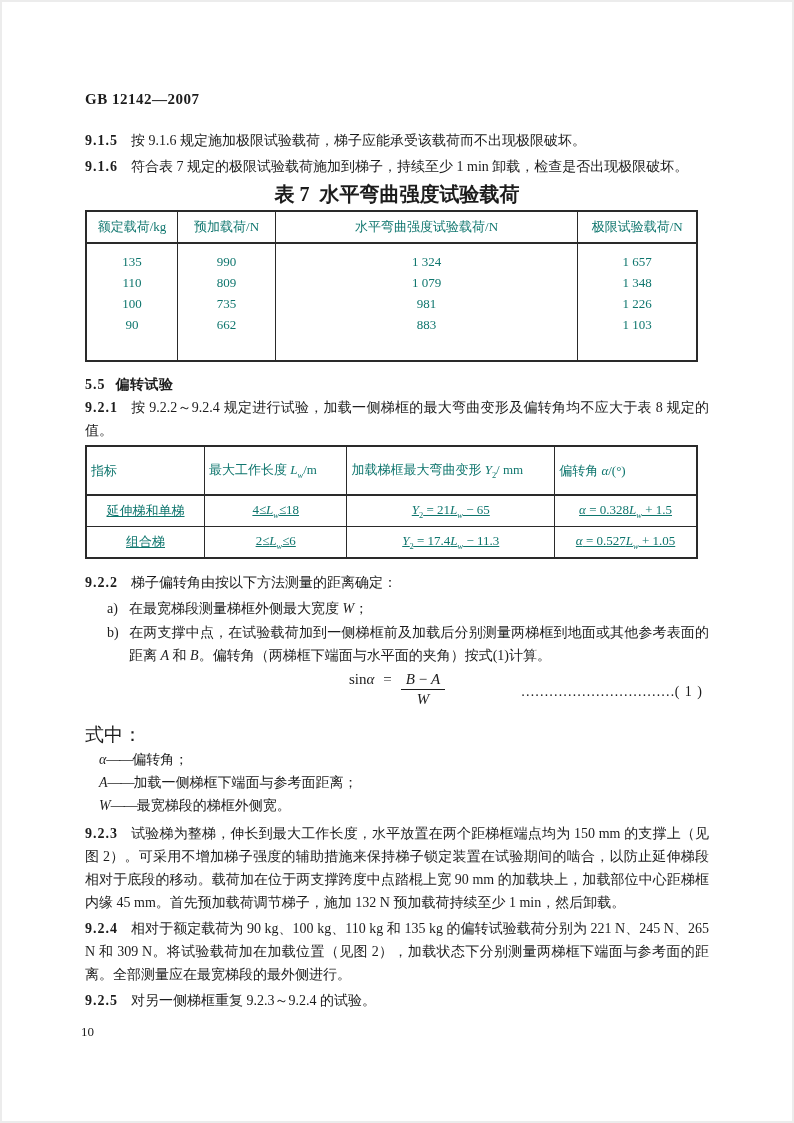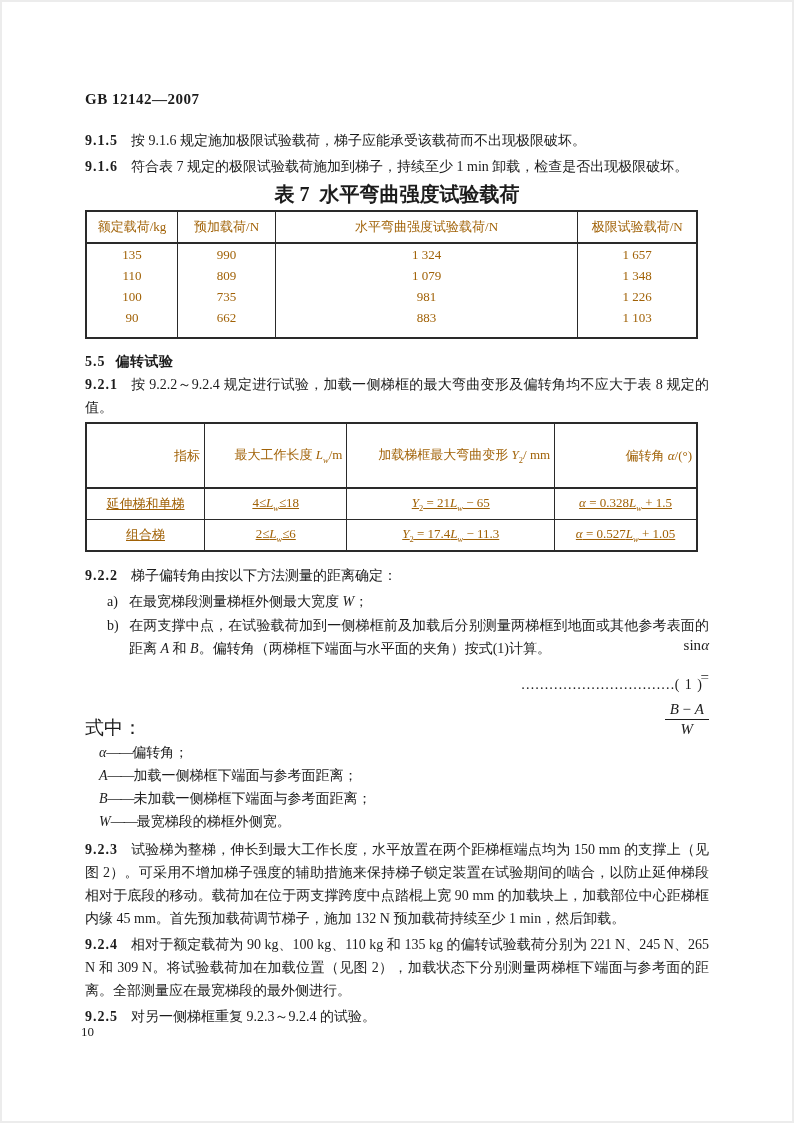--- a/index.html
+++ b/index.html
@@ -19,43 +19,43 @@
     font-size:14px;line-height:23px;text-align:justify;margin:0 0 3px 0;
   }
   .clause-num{font-weight:bold;letter-spacing:1px;margin-right:13px;white-space:pre;}
   .sec-head{font-size:14px;font-weight:bold;line-height:23px;margin:11px 0 0 0;letter-spacing:0.5px;}
   .sec-head .clause-num{margin-right:10px;}
   .tbl-caption{
     text-align:center;font-size:20px;font-weight:bold;line-height:18px;
     margin:7px 0 7px 0;white-space:pre;
   }
   table{border-collapse:collapse;width:613px;table-layout:fixed;
-        font-size:13px;color:#a16207;}
+        font-size:13px;color:#0f766e;}
   table{border:2px solid #2a2a2a;}
   th{font-weight:normal;}
   
   .t7 th{border:1px solid #2a2a2a;border-bottom:2px solid #2a2a2a;height:30px;padding:0 4px;text-align:center;}
   .t7 td{border-left:1px solid #2a2a2a;border-right:1px solid #2a2a2a;border-top:none;border-bottom:none;
          height:21px;text-align:center;padding:0;line-height:21px;white-space:pre;}
-  .t7 tbody tr:first-child td{}
-  .t7 tbody tr:last-child td{padding-bottom:9px;}
+  .t7 tbody tr:first-child td{padding-top:7px;}
+  .t7 tbody tr:last-child td{padding-bottom:25px;}
   
-  .t8 th{border:1px solid #2a2a2a;border-bottom:2px solid #2a2a2a;height:31px;padding:16px 4px;text-align:right;}
+  .t8 th{border:1px solid #2a2a2a;border-bottom:2px solid #2a2a2a;height:31px;padding:8px 4px;text-align:left;}
   .t8 td{border:1px solid #2a2a2a;height:30px;text-align:center;padding:0 4px;text-decoration:underline;}
   .t8 i, .t7 i{font-family:"Liberation Serif","DejaVu Serif",serif;}
   sub{font-size:0.65em;}
   .list-item{
     font-size:14px;line-height:23px;text-align:justify;
     padding-left:44px;text-indent:-22px;margin:0 0 1px 0;
   }
   .item-marker{display:inline-block;width:22px;text-indent:0;}
   .formula-row{position:relative;height:46px;margin:4px 0 6px 0;font-size:15px;}
   .formula-main{
     position:absolute;left:0;right:0;top:0;height:46px;
-    display:flex;align-items:flex-end;justify-content:center;gap:15px;flex-direction:column;
+    display:flex;align-items:flex-start;justify-content:center;gap:9px;
   }
   .frac{display:inline-flex;flex-direction:column;align-items:center;line-height:17px;}
   .frac .fnum{display:block;padding:0 5px 1px 5px;border-bottom:1.5px solid #1c1c1c;}
   .frac .fden{display:block;padding-top:1px;}
   .formula-leader{
     position:absolute;right:6px;top:13px;font-size:14px;letter-spacing:1px;white-space:pre;
   }
   .formula-leader .dots{letter-spacing:0;}
   .where-label{font-size:19px;line-height:23px;margin:2px 0 2px 0;}
   .def-line{font-size:14px;line-height:23px;padding-left:14px;margin:0;}
@@ -171,21 +171,20 @@
         <span class="fden"><i>W</i></span>
       </span>
     </span>
     <span class="formula-leader"><span class="dots">……………………………</span><span>( 1 )</span></span>
   </div>
 
   <p class="where-label">式中：</p>
 
   <p class="def-line"><span><i>α</i></span><span class="dash">——</span><span>偏转角；</span></p>
   <p class="def-line"><span><i>A</i></span><span class="dash">——</span><span>加载一侧梯框下端面与参考面距离；</span></p>
-  <p class="def-line"><span><i>B</i></span><span class="dash">——</span><span>未加载一侧梯框下端面与参考面距离；</span></p>
   <p class="def-line"><span><i>W</i></span><span class="dash">——</span><span>最宽梯段的梯框外侧宽。</span></p>
 
   <p class="para" style="margin-top:5px;"><span class="clause-num">9.2.3</span><span>试验梯为整梯，伸长到最大工作长度，水平放置在两个距梯框端点均为 150 mm 的支撑上（见图 2）。可采用不增加梯子强度的辅助措施来保持梯子锁定装置在试验期间的啮合，以防止延伸梯段相对于底段的移动。载荷加在位于两支撑跨度中点踏棍上宽 90 mm 的加载块上，加载部位中心距梯框内缘 45 mm。首先预加载荷调节梯子，施加 132 N 预加载荷持续至少 1 min，然后卸载。</span></p>
 
   <p class="para"><span class="clause-num">9.2.4</span><span>相对于额定载荷为 90 kg、100 kg、110 kg 和 135 kg 的偏转试验载荷分别为 221 N、245 N、265 N 和 309 N。将试验载荷加在加载位置（见图 2），加载状态下分别测量两梯框下端面与参考面的距离。全部测量应在最宽梯段的最外侧进行。</span></p>
 
   <p class="para"><span class="clause-num">9.2.5</span><span>对另一侧梯框重复 9.2.3～9.2.4 的试验。</span></p>
 
   <div class="page-number">10</div>
 

